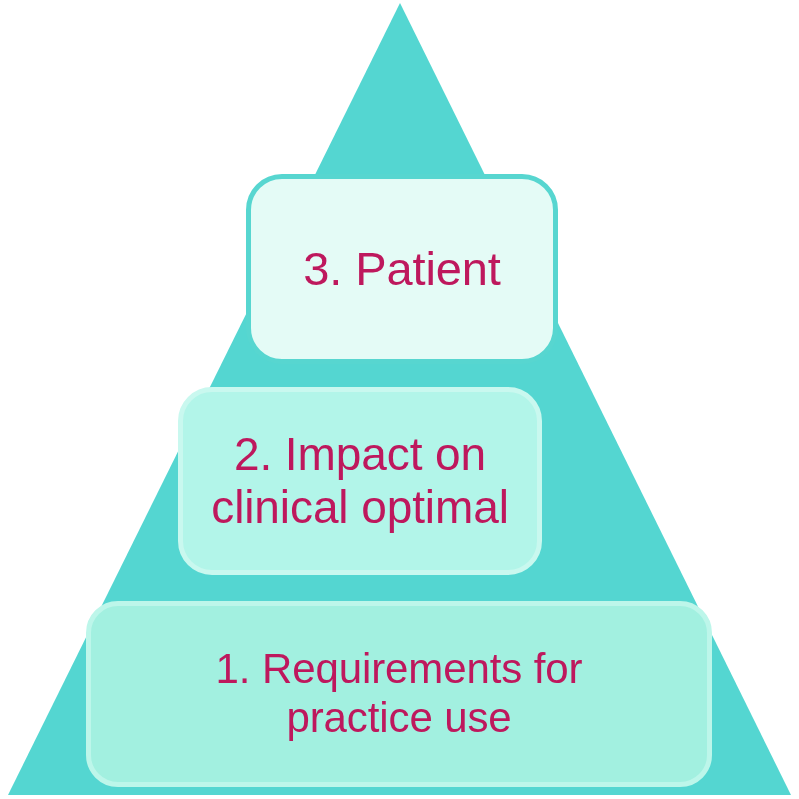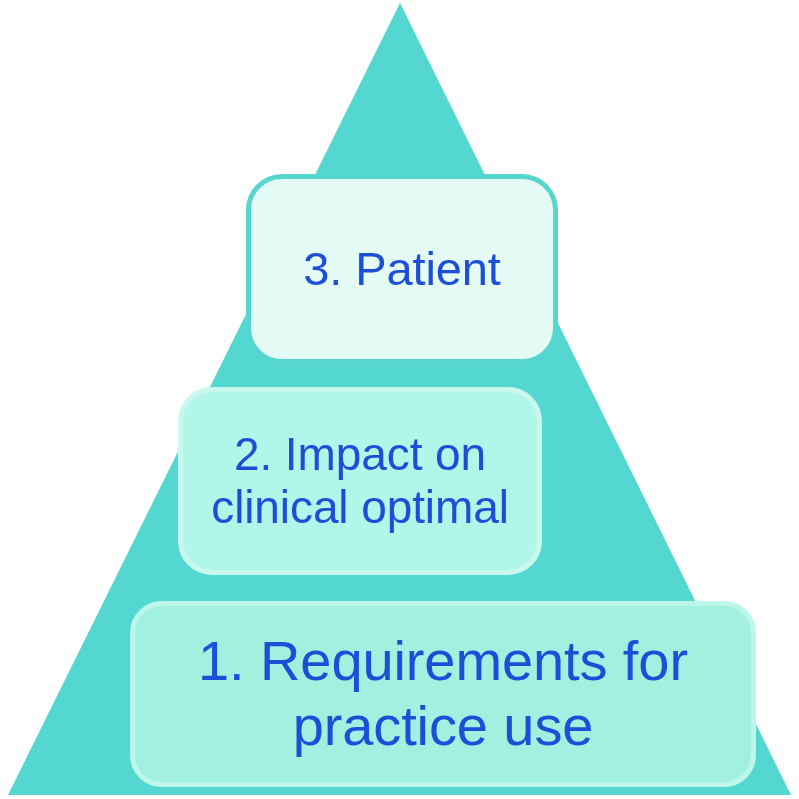--- a/index.html
+++ b/index.html
@@ -29,21 +29,21 @@
     height: 799px;
   }
 
   .tier-box {
     position: absolute;
     box-sizing: border-box;
     display: flex;
     align-items: center;
     justify-content: center;
     text-align: center;
-    color: #1d4ed8;
+    color: #be185d;
     line-height: 1.16;
     letter-spacing: -0.1px;
     border-style: solid;
     border-radius: 34px;
     font-weight: 400;
     -webkit-font-smoothing: antialiased;
   }
 
   .tier-label {
     display: block;
@@ -80,22 +80,21 @@
   
   #tier-1 {
     left: 86px;
     top: 601px;
     width: 626px;
     height: 186px;
     background: #a2f0e0;
     border-width: 5px;
     border-color: #bdf6ea;
     border-radius: 32px;
-    font-size: 56px;
-    margin-left: 44px;
+    font-size: 42px;
   }
 </style>
 </head>
 <body>
 
 <div id="diagram" style="background: rgb(255, 255, 255);">
 
   <svg id="pyramid-svg" viewBox="0 0 799 799" aria-hidden="true">
     <polygon points="400,3 791,795 8,795" fill="#54d6d1"></polygon>
   </svg>

